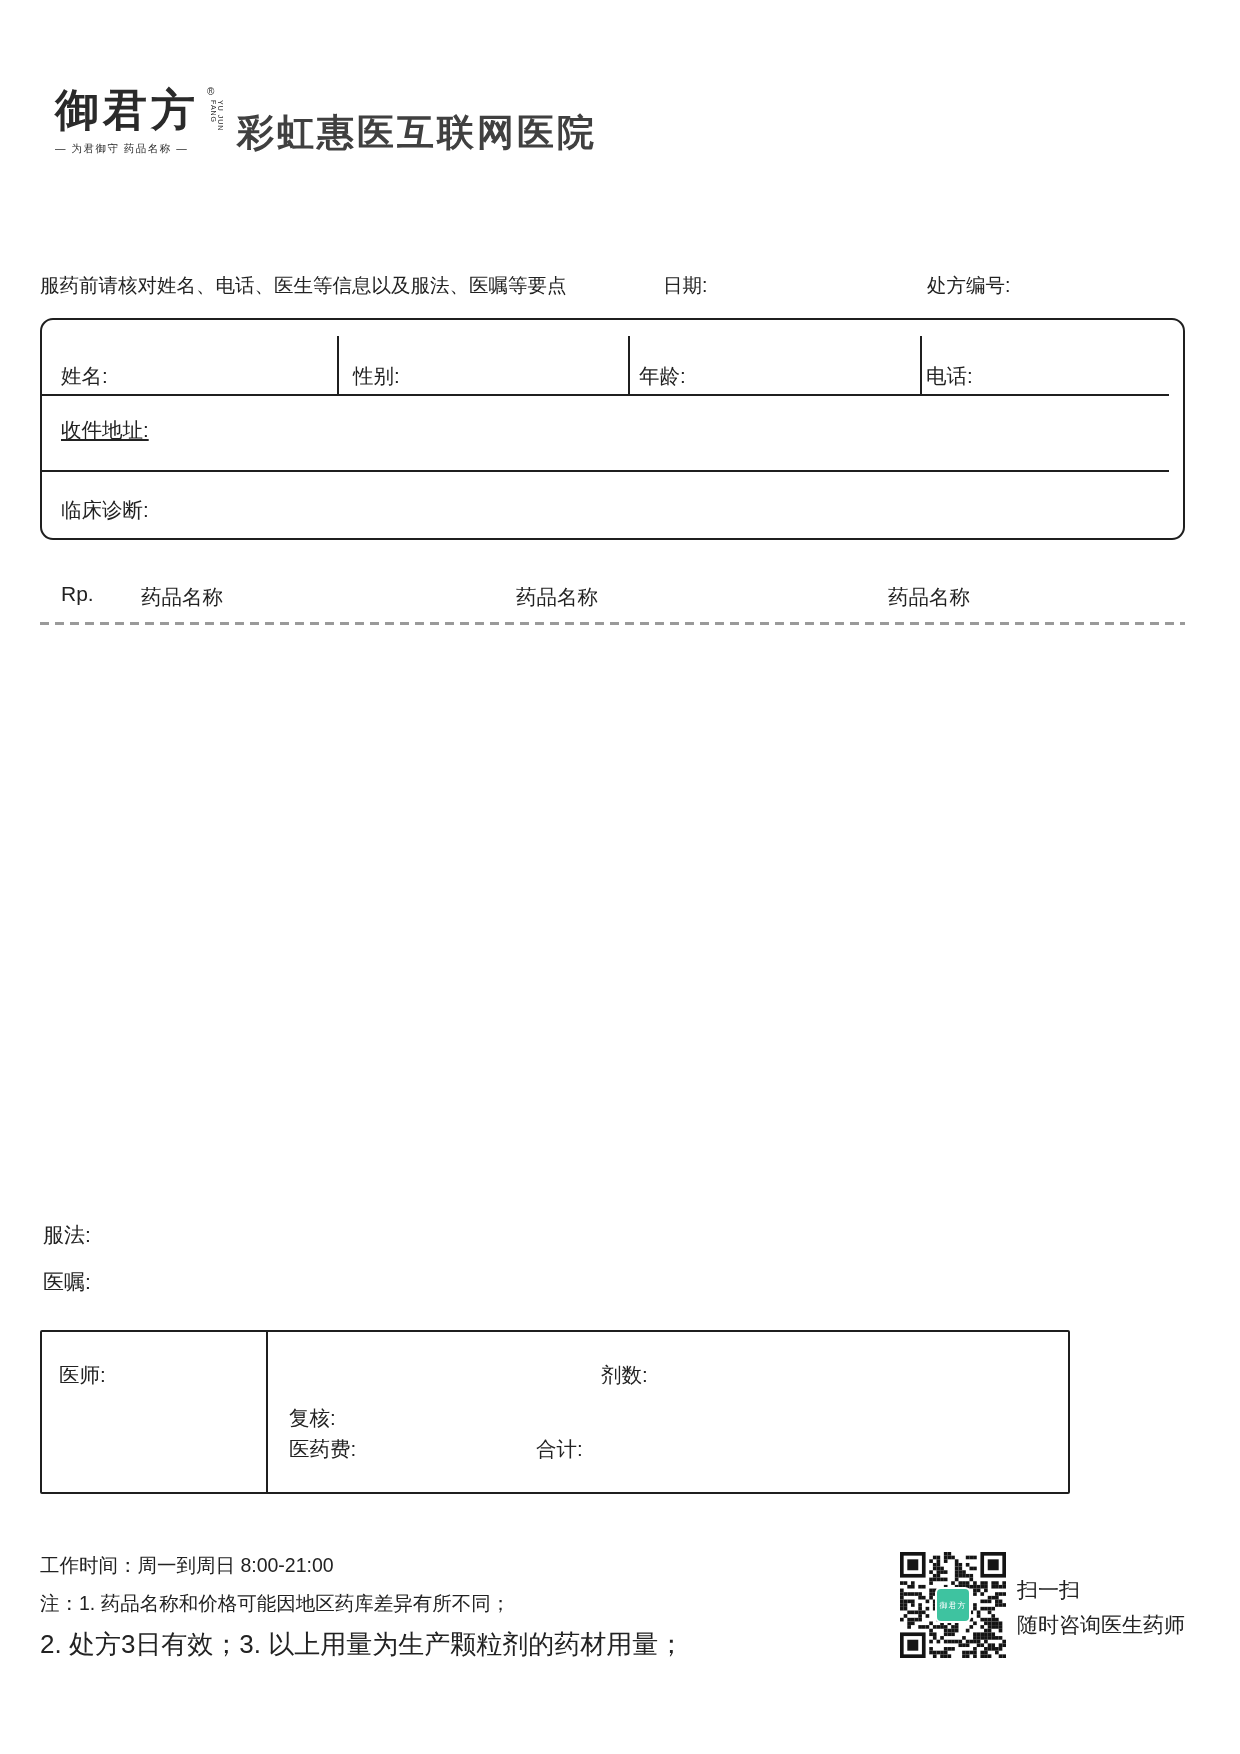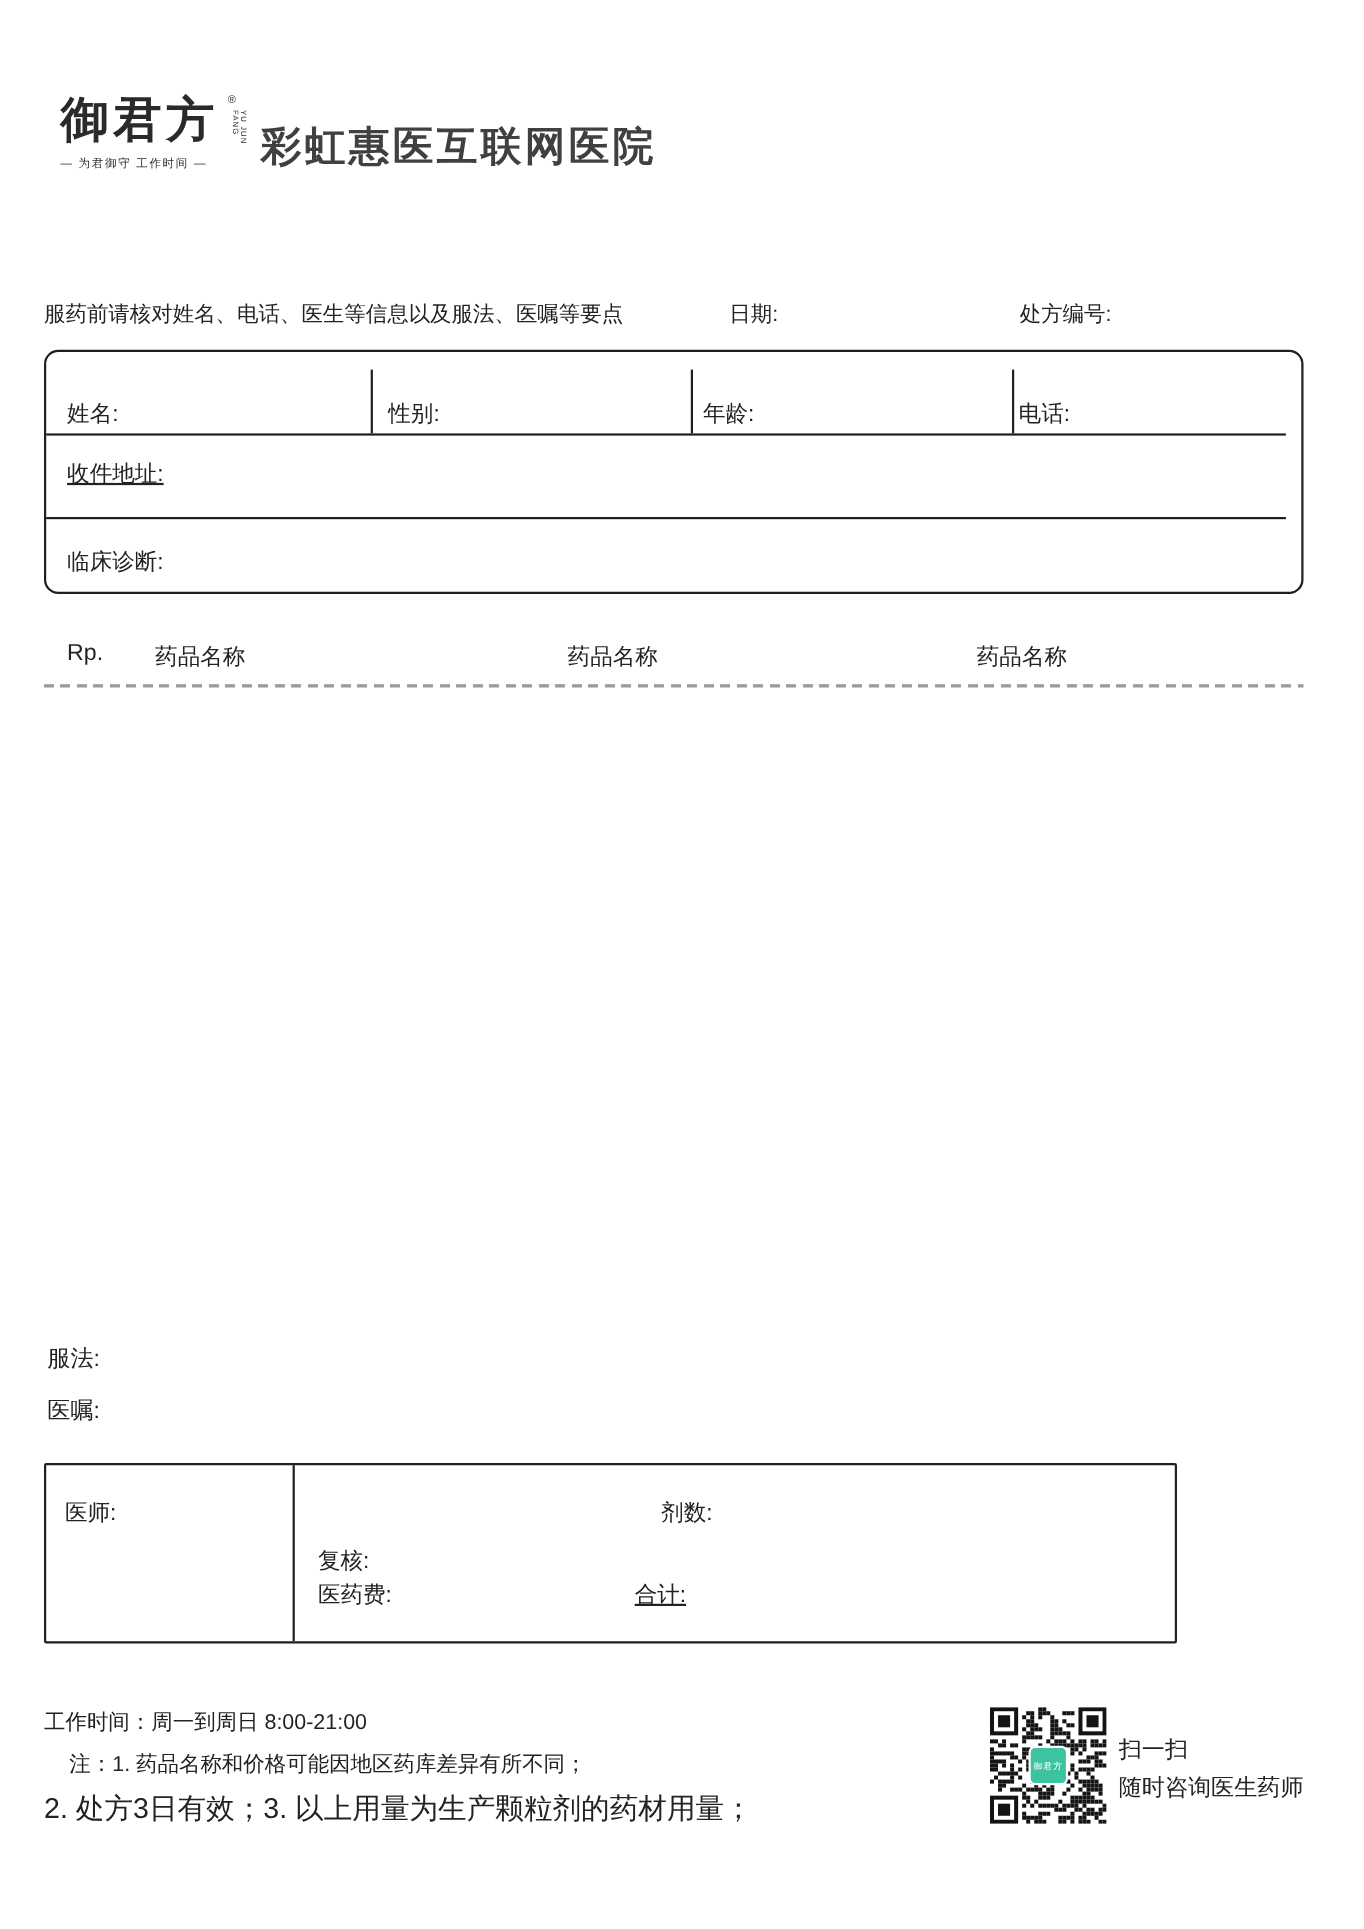--- a/index.html
+++ b/index.html
@@ -76,24 +76,24 @@
   .signoff-box{
     position:absolute;left:40px;top:1330px;width:1030px;height:164px;
     border:2.5px solid #1f1f1f;border-radius:2px;box-sizing:border-box;
   }
   .signoff-box .vdiv{position:absolute;left:224px;top:0;bottom:0;width:0;border-left:2.5px solid #1f1f1f;}
   .signoff-box .lbl{position:absolute;font-size:20.5px;color:#222;white-space:nowrap;}
   .lbl-doctor{left:17px;top:29px;}
   .lbl-review{left:247px;top:44px;margin-top:28px;}
   .lbl-dose{left:515px;top:29px;margin-left:44px;}
   .lbl-fee{left:247px;top:103px;}
-  .lbl-total{left:535px;top:103px;text-decoration:underline;}
+  .lbl-total{left:494px;top:103px;}
   
   .footer-hours{position:absolute;left:40px;top:1552px;font-size:19.5px;color:#222;}
-  .footer-note1{position:absolute;left:40px;top:1590px;font-size:19.5px;color:#222;margin-left:23px;}
+  .footer-note1{position:absolute;left:40px;top:1590px;font-size:19.5px;color:#222;}
   .footer-note2{position:absolute;left:40px;top:1627px;font-size:26px;color:#222;}
   
   .qr-wrap{position:absolute;left:900px;top:1552px;width:106px;height:106px;}
   .qr-wrap svg{width:106px;height:106px;display:block;}
   .qr-badge{
     position:absolute;left:35px;top:35px;width:36px;height:36px;
     background:#3ec3a0;border:2px solid #fff;border-radius:6px;box-sizing:border-box;
     display:flex;align-items:center;justify-content:center;
     color:#fff;font-size:8px;letter-spacing:1px;white-space:nowrap;
   }
@@ -102,21 +102,21 @@
 </style>
 </head>
 <body>
 
 <div id="page">
 
   <div class="logo-block">
     <div class="logo-text">御君方</div>
     <div class="logo-mark">®</div>
     <div class="logo-vertical">YU JUN FANG</div>
-    <div class="logo-tagline">— 为君御守 工作时间 —</div>
+    <div class="logo-tagline">— 为君御守 药品名称 —</div>
   </div>
   <div class="hospital-title">彩虹惠医互联网医院</div>
 
   <div class="notice-row">
     <span class="notice-text">服药前请核对姓名、电话、医生等信息以及服法、医嘱等要点</span>
     <span class="date-label">日期:</span>
     <span class="rxno-label">处方编号:</span>
   </div>
 
   <div class="patient-box">

